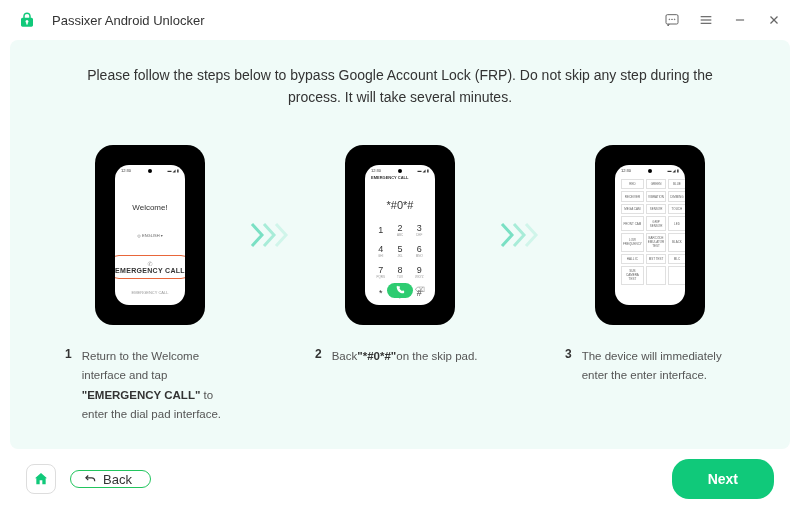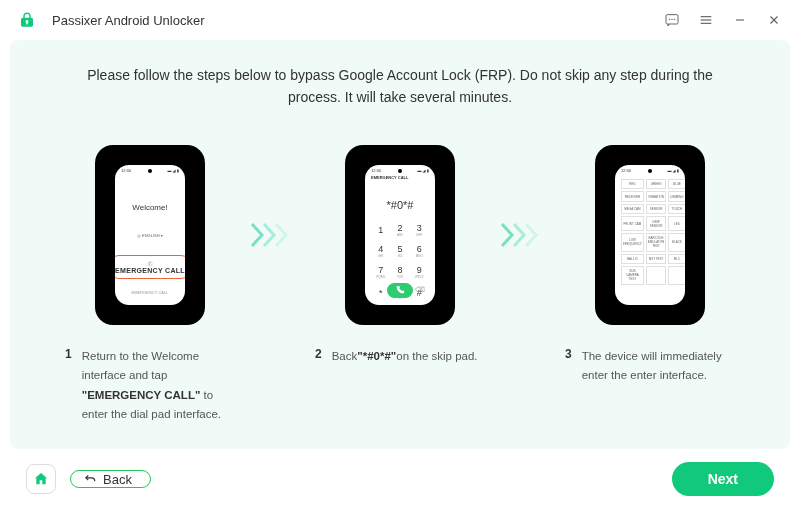--- a/index.html
+++ b/index.html
@@ -37,21 +37,21 @@
 .cell{background:#fff;border:0.5px solid #e0e0e0;display:flex;align-items:center;justify-content:center;font-size:3px;color:#666;text-align:center;padding:1px}
 .arrows{display:flex;align-items:center;justify-content:center;width:60px;height:180px}
 .step-text{display:flex;gap:10px;margin-top:22px;width:100%;padding:0 10px}
 .step-num{font-size:12px;font-weight:700;color:#333;flex-shrink:0}
 .step-desc{font-size:11.5px;color:#555;line-height:1.7}
 .step-desc b{font-weight:700;color:#333}
 .footer{position:absolute;bottom:0;left:0;right:0;height:60px;display:flex;align-items:center;justify-content:space-between;padding:0 26px}
 .footer-left{display:flex;align-items:center;gap:14px}
 .home-btn{width:30px;height:30px;border-radius:8px;background:#fff;border:1px solid #ddd;display:flex;align-items:center;justify-content:center;cursor:pointer}
 .back-btn{height:18px;padding:0 18px 0 12px;border-radius:15px;background:#fff;border:1px solid #22c55e;display:flex;align-items:center;gap:6px;cursor:pointer;font-size:13px;color:#333}
-.next-btn{height:34px;padding:0 36px;border-radius:17px;background:#10c97a;color:#fff;font-size:14px;font-weight:600;border:none;cursor:pointer}
+.next-btn{height:40px;padding:0 36px;border-radius:17px;background:#10c97a;color:#fff;font-size:14px;font-weight:600;border:none;cursor:pointer}
 </style>
 </head>
 <body>
 
 <div class="titlebar">
   <div class="title-left">
     <svg class="logo" viewBox="0 0 24 24">
         <path fill="#10c97a" d="M12 2C9 2 7 4 7 7v2H6c-1 0-2 1-2 2v8c0 1 1 2 2 2h12c1 0 2-1 2-2v-8c0-1-1-2-2-2h-1V7c0-3-2-5-5-5zm0 2c2 0 3 1 3 3v2H9V7c0-2 1-3 3-3zm0 8c1 0 2 1 2 2 0 .7-.4 1.4-1 1.7V18h-2v-2.3c-.6-.3-1-1-1-1.7 0-1 1-2 2-2z"></path>
       </svg>
     <span class="app-title">Passixer Android Unlocker</span>

